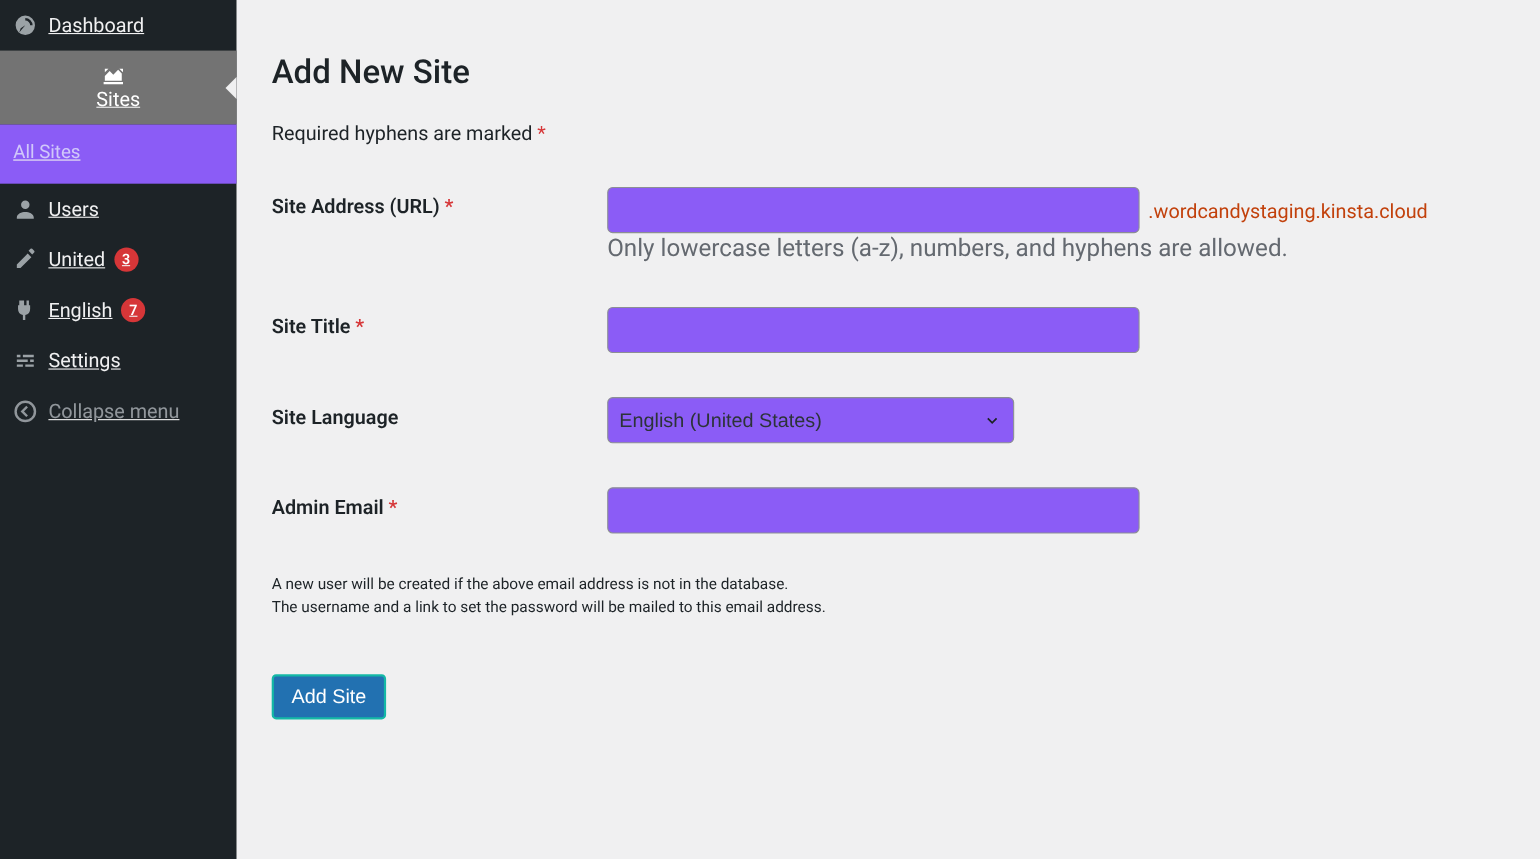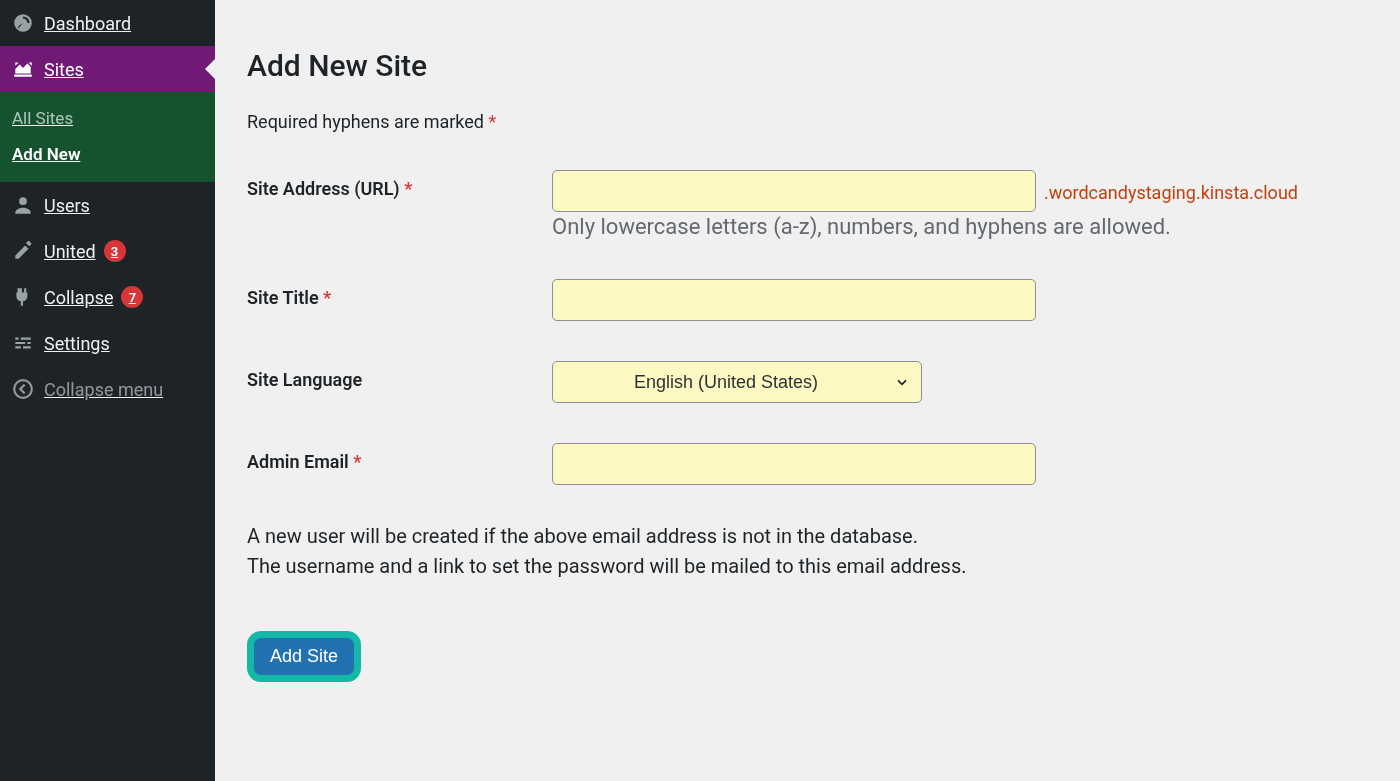--- a/index.html
+++ b/index.html
@@ -33,36 +33,37 @@
   }
   .menu-item .icon {
     width: 26px;
     display: inline-flex;
     align-items: center;
     justify-content: flex-start;
     margin-right: 6px;
     color: rgba(240,246,252,0.6);
   }
   .menu-item.active {
-    background: #701a75;
+    background: #737373;
     color: #fff;
+    flex-direction: column;
   }
   .menu-item.active .icon { color: #fff; }
   .menu-item.active::after {
     content: "";
     position: absolute;
     right: 0;
     top: 50%;
     transform: translateY(-50%);
     border-top: 10px solid transparent;
     border-bottom: 10px solid transparent;
     border-right: 10px solid #f0f0f1;
   }
   .submenu {
-    background: #14532d;
+    background: #8b5cf6;
     padding: 8px 0 10px 0;
   }
   .submenu-item {
     padding: 8px 12px;
     font-size: 17px;
     color: rgba(240,246,252,0.7);
     cursor: pointer;
   }
   .submenu-item.current {
     color: #fff;
@@ -121,25 +122,24 @@
     color: #1d2327;
   }
   .form-row .input-cell {
     flex: 1;
   }
   .text-input, .select-input {
     width: 484px;
     height: 42px;
     border: 1px solid #8c8f94;
     border-radius: 5px;
-    background: #fef9c3;
+    background: #8b5cf6;
     font-size: 18px;
     padding: 4px 10px;
     color: #2c3338;
-    text-align: center;
   }
   .select-wrap {
     position: relative;
     width: 370px;
   }
   .select-input {
     width: 100%;
     appearance: none;
     padding-right: 32px;
   }
@@ -157,32 +157,32 @@
     vertical-align: middle;
     margin-left: 4px;
   }
   .help-text {
     font-size: 22px;
     color: #646970;
     margin-top: 2px;
   }
 
   .description {
-    font-size: 20px;
+    font-size: 14px;
     color: #1d2327;
     line-height: 1.5;
     margin-top: -4px;
     margin-bottom: 50px;
   }
 
   .primary-button {
     background: #2271b1;
     color: #fff;
-    border: 7px solid #14b8a6;
-    border-radius: 14px;
+    border: 2px solid #14b8a6;
+    border-radius: 4px;
     font-size: 18px;
     padding: 8px 16px;
     cursor: pointer;
   }
 
   svg { display: block; }
 </style>
 </head>
 <body>
 
@@ -201,21 +201,20 @@
     <span class="icon">
       <svg width="22" height="22" viewBox="0 0 20 20" fill="currentColor">
           <path d="M3 10l4-4 3 3 4-4 3 3v6H3v-4zm-1 5h16v2H2v-2zM6 4l-3 3V4h3zm12 0v3l-3-3h3z"></path>
         </svg>
     </span>
     <span>Sites</span>
   </div>
 
   <div class="submenu">
     <div class="submenu-item">All Sites</div>
-    <div class="submenu-item current">Add New</div>
   </div>
 
   <div class="menu-item">
     <span class="icon">
       <svg width="22" height="22" viewBox="0 0 20 20" fill="currentColor">
           <path d="M10 10a3.5 3.5 0 100-7 3.5 3.5 0 000 7zm-7 7c0-3 4-4.5 7-4.5s7 1.5 7 4.5v1H3v-1z"></path>
         </svg>
     </span>
     <span>Users</span>
   </div>
@@ -229,21 +228,21 @@
     <span>United</span>
     <span class="badge">3</span>
   </div>
 
   <div class="menu-item">
     <span class="icon">
       <svg width="22" height="22" viewBox="0 0 20 20" fill="currentColor">
           <path d="M7 2h2v4h2V2h2v4h1v3a5 5 0 01-4 4.9V18H8v-4.1A5 5 0 014 9V6h1V2h2z"></path>
         </svg>
     </span>
-    <span>Collapse</span>
+    <span>English</span>
     <span class="badge">7</span>
   </div>
 
   <div class="menu-item">
     <span class="icon">
       <svg width="22" height="22" viewBox="0 0 20 20" fill="currentColor">
           <path d="M3 5h3v2H3V5zm5 0h9v2H8V5zM3 9h9v2H3V9zm11 0h3v2h-3V9zM3 13h5v2H3v-2zm7 0h7v2h-7v-2z"></path>
         </svg>
     </span>
     <span>Settings</span>

